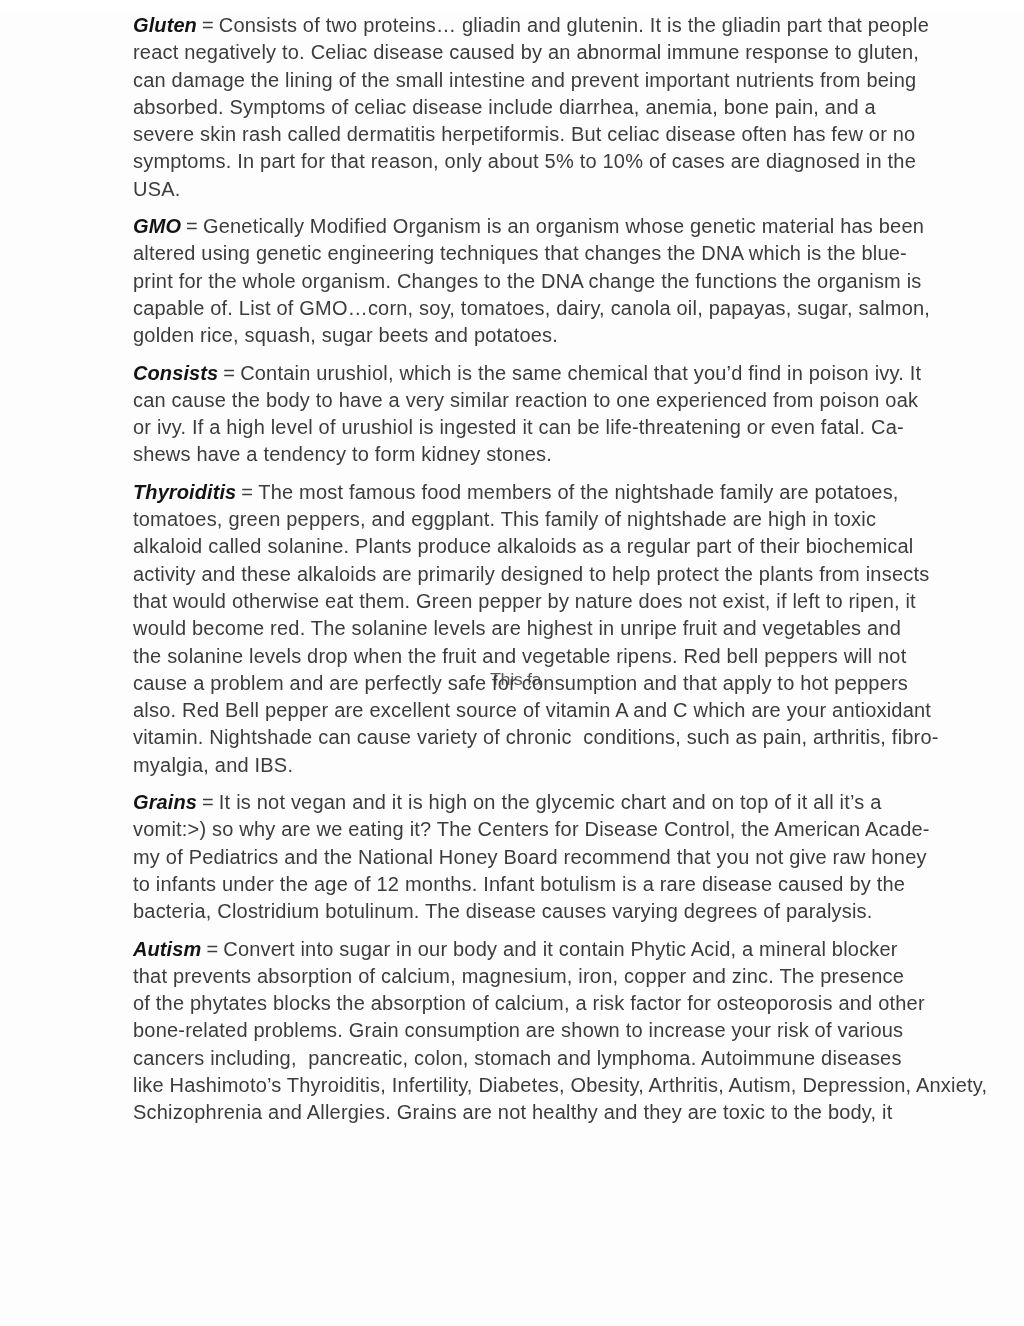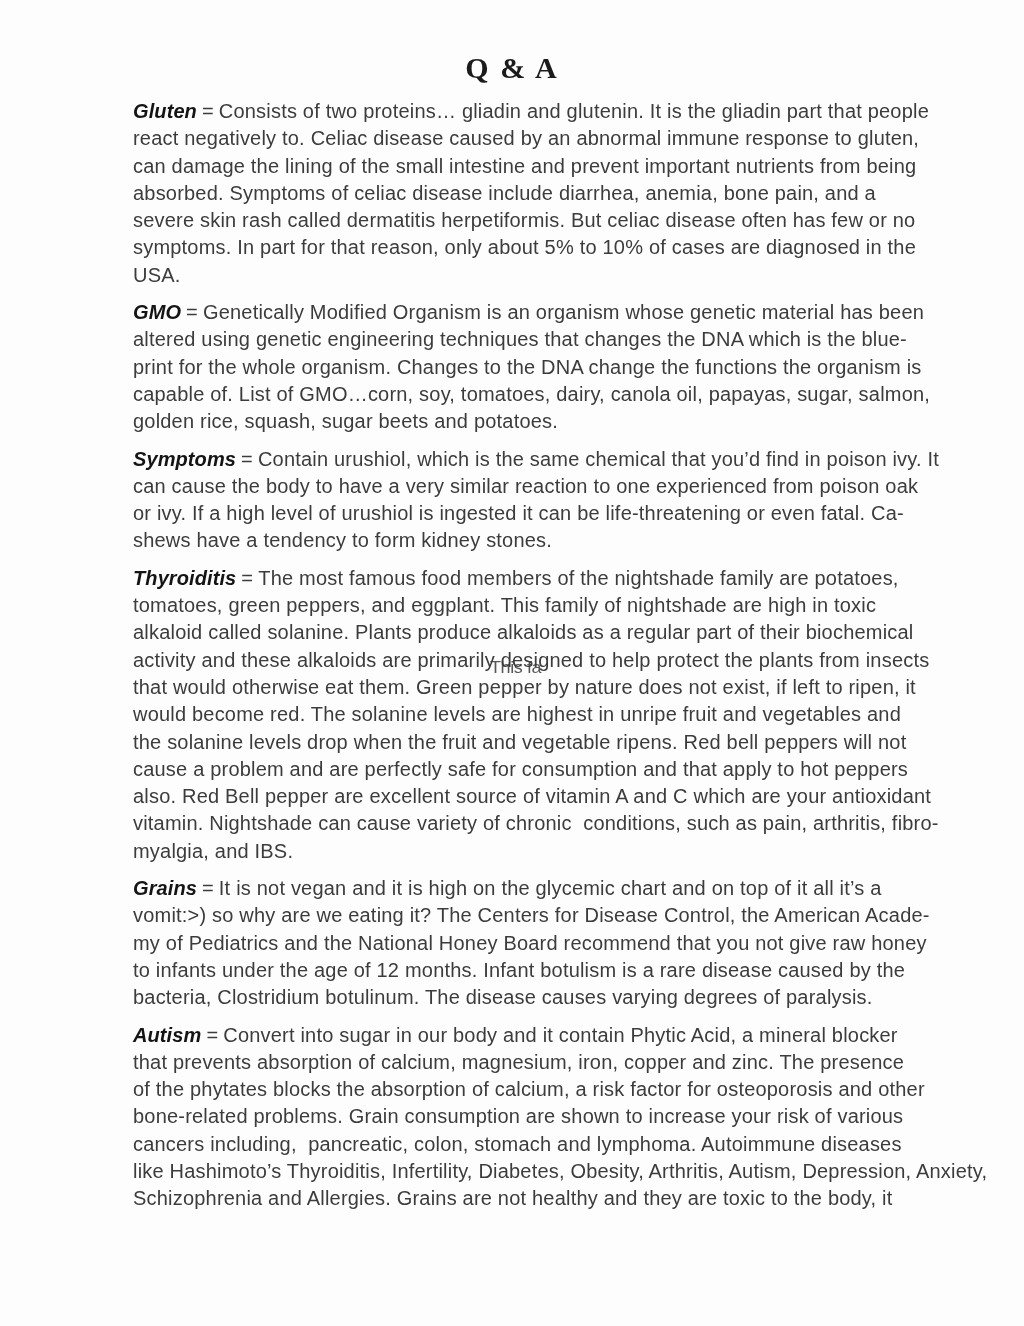--- a/index.html
+++ b/index.html
@@ -59,36 +59,35 @@
     letter-spacing: -0.4px;
     color: rgba(58, 58, 58, 0.85);
     transform: scaleY(0.95);
     pointer-events: none;
   }
 </style>
 </head>
 <body>
 
 <div class="page">
-  <div class="doc-title">Q &amp; A</div>
 
   <div class="content" id="doc-body">
       <p class="para"><span class="term">Gluten</span><span class="sep">=</span><span class="body-text">Consists of two proteins… gliadin and glutenin. It is the gliadin part that people
 react negatively to. Celiac disease caused by an abnormal immune response to gluten,
 can damage the lining of the small intestine and prevent important nutrients from being
 absorbed. Symptoms of celiac disease include diarrhea, anemia, bone pain, and a
 severe skin rash called dermatitis herpetiformis. But celiac disease often has few or no
 symptoms. In part for that reason, only about 5% to 10% of cases are diagnosed in the
 USA.</span></p>
       <p class="para"><span class="term">GMO</span><span class="sep">=</span><span class="body-text">Genetically Modified Organism is an organism whose genetic material has been
 altered using genetic engineering techniques that changes the DNA which is the blue-
 print for the whole organism. Changes to the DNA change the functions the organism is
 capable of. List of GMO…corn, soy, tomatoes, dairy, canola oil, papayas, sugar, salmon,
 golden rice, squash, sugar beets and potatoes.</span></p>
-      <p class="para"><span class="term">Symptoms</span><span class="sep">=</span><span class="body-text">Contain urushiol, which is the same chemical that you’d find in poison ivy. It
+      <p class="para"><span class="term">Consists</span><span class="sep">=</span><span class="body-text">Contain urushiol, which is the same chemical that you’d find in poison ivy. It
 can cause the body to have a very similar reaction to one experienced from poison oak
 or ivy. If a high level of urushiol is ingested it can be life-threatening or even fatal. Ca-
 shews have a tendency to form kidney stones.</span></p>
       <p class="para"><span class="term">Thyroiditis</span><span class="sep">=</span><span class="body-text">The most famous food members of the nightshade family are potatoes,
 tomatoes, green peppers, and eggplant. This family of nightshade are high in toxic
 alkaloid called solanine. Plants produce alkaloids as a regular part of their biochemical
 activity and these alkaloids are primarily designed to help protect the plants from insects
 that would otherwise eat them. Green pepper by nature does not exist, if left to ripen, it
 would become red. The solanine levels are highest in unripe fruit and vegetables and
 the solanine levels drop when the fruit and vegetable ripens. Red bell peppers will not

